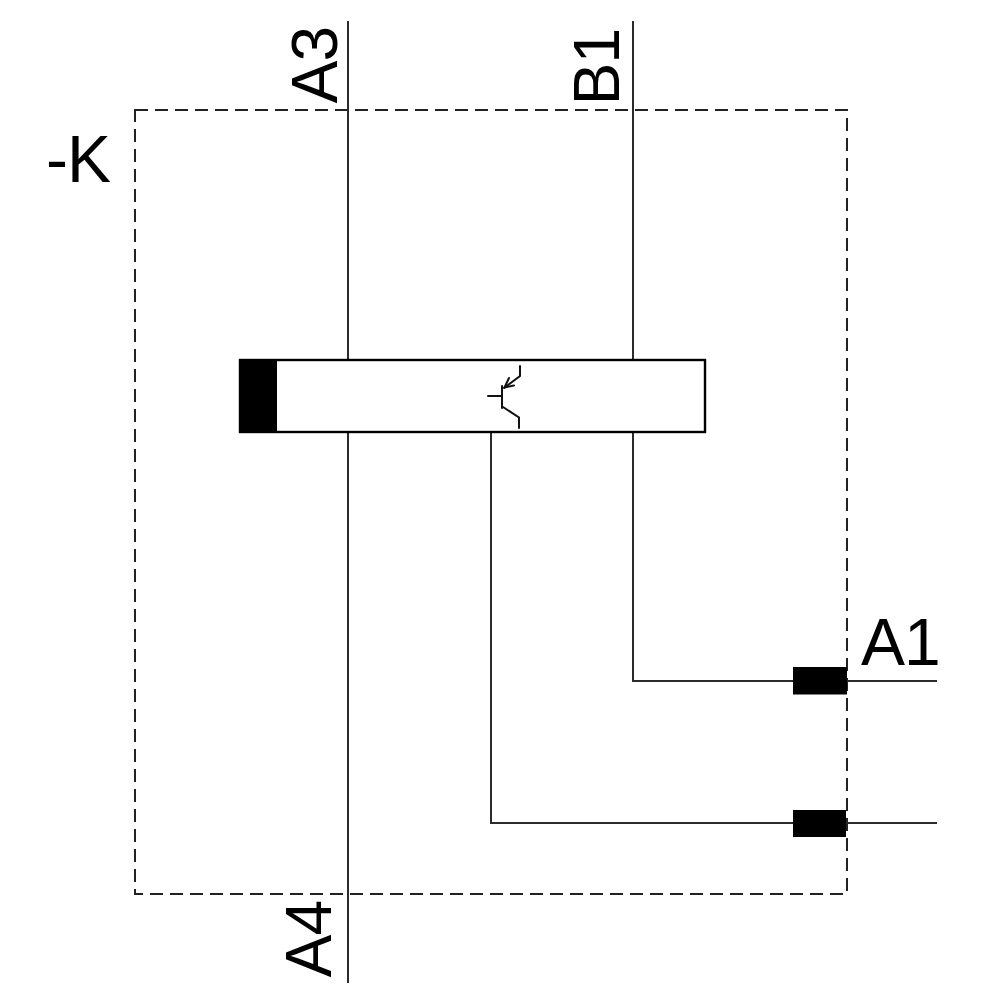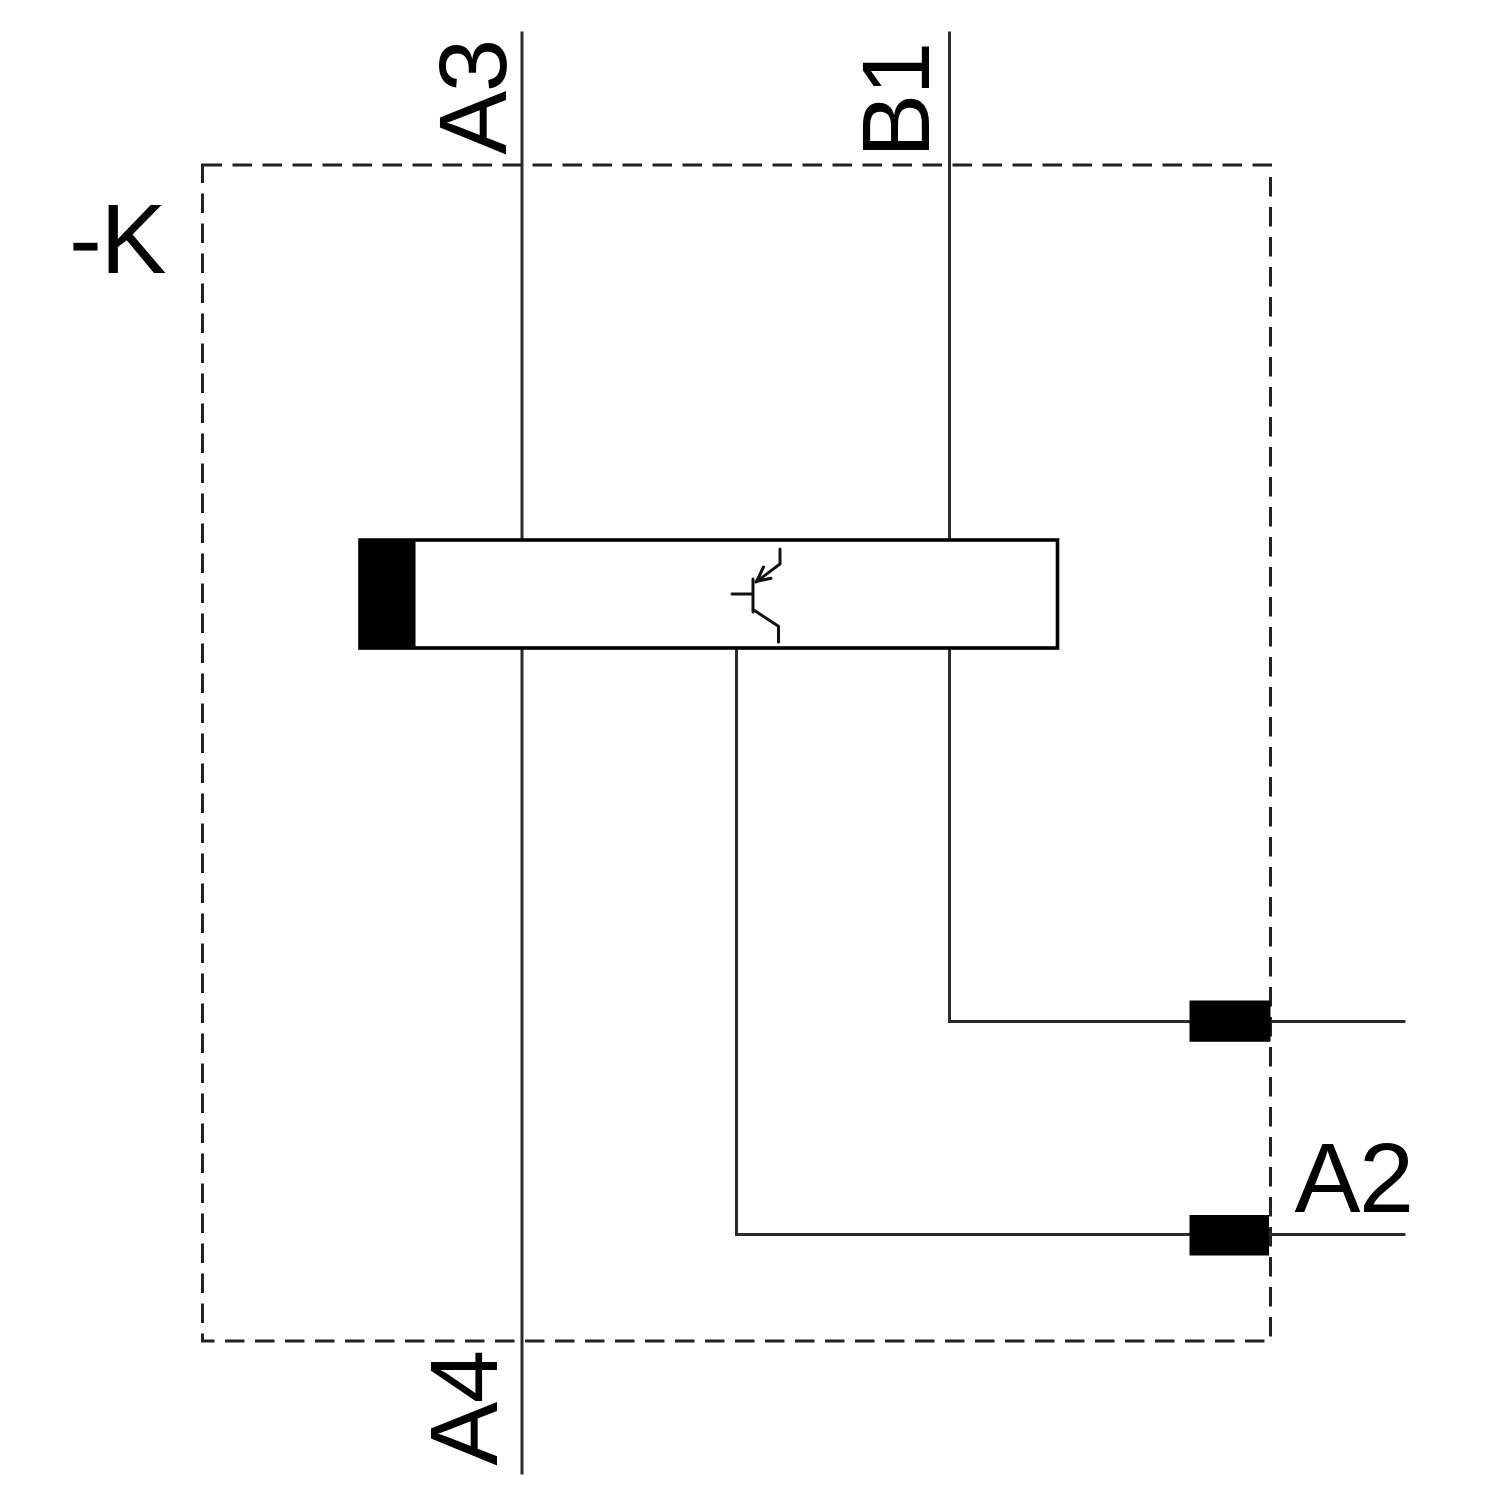--- a/index.html
+++ b/index.html
@@ -95,15 +95,15 @@
     <rect class="solid" x="793" y="667" width="54" height="27.5"></rect>
     <rect class="solid" x="793" y="810" width="53" height="27"></rect>
   </svg>
 
   <div class="label" style="left:46px; top:126px;">-K</div>
 
   <div class="label small rot" style="left:315px; top:65px;">A3</div>
   <div class="label small rot" style="left:597px; top:67px;">B1</div>
   <div class="label small rot" style="left:309px; top:939px;">A4</div>
 
-  <div class="label" style="left:863px; top:752px;">A2</div>
+  <div class="label" style="left:861px; top:609px;">A1</div>
 
 </div>
 
 </body></html>

